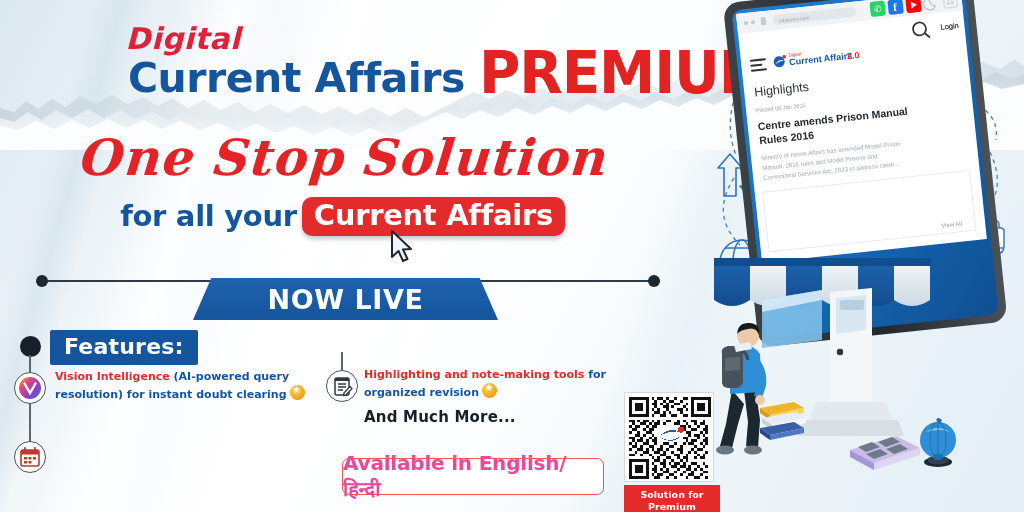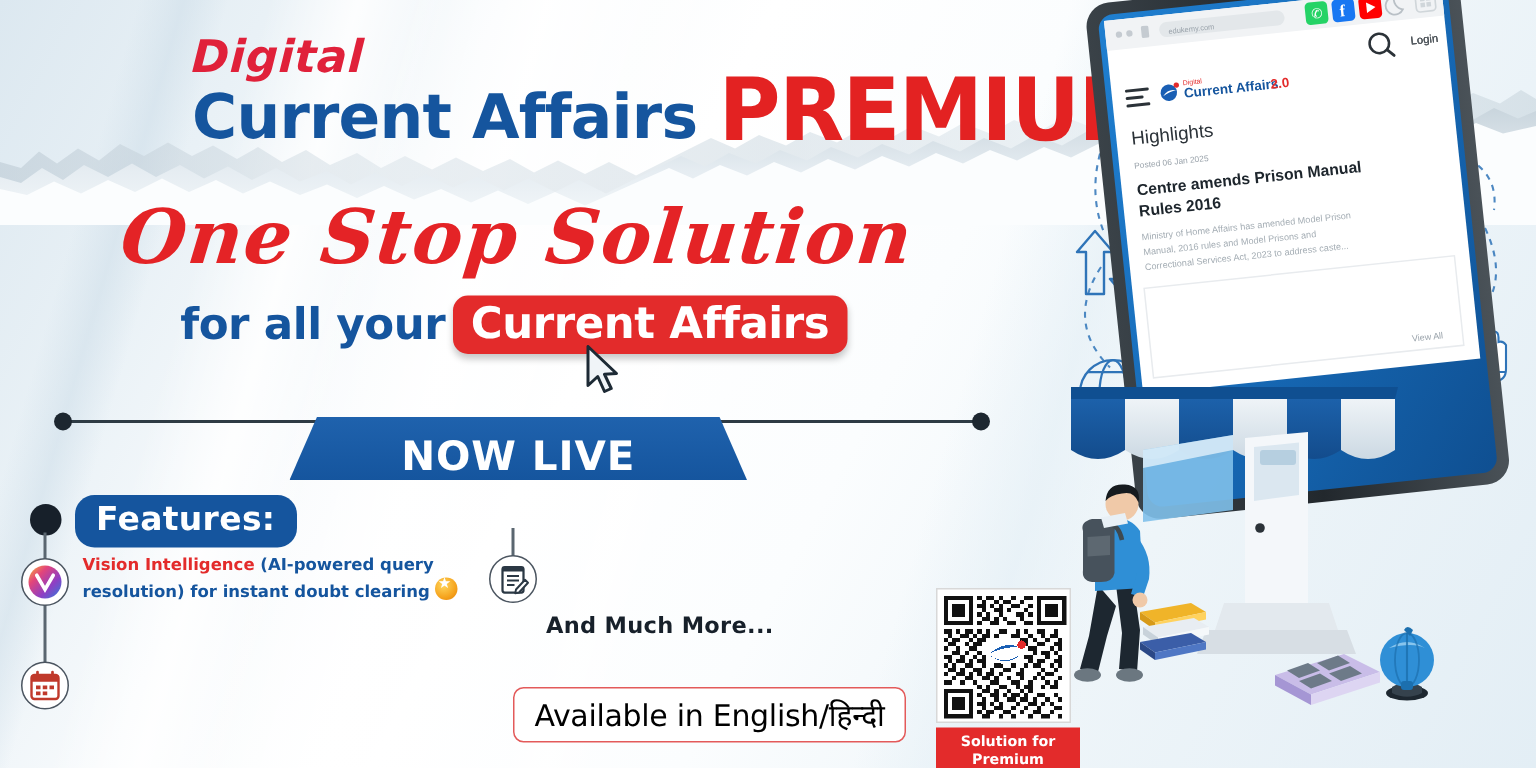--- a/index.html
+++ b/index.html
@@ -81,30 +81,30 @@
 
   
   .live-row { position:absolute; left:0; top:262px; width:690px; height:56px; }
   .live-line { position:absolute; left:42px; top:18px; width:612px; height:2px; background:#2e3b44; }
   .dot-l, .dot-r { position:absolute; top:13px; width:12px; height:12px; border-radius:50%; background:#1d2730; }
   .dot-l { left:36px; } .dot-r { left:648px; }
   .live-ribbon {
     position:absolute; left:193px; top:16px; width:305px; height:42px;
     background:linear-gradient(180deg,#1f62ad 0%, #15559e 100%);
     clip-path:polygon(6% 0, 94% 0, 100% 100%, 0 100%);
-    display:flex; align-items:flex-end; justify-content:center;
+    display:flex; align-items:center; justify-content:center;
     box-shadow:0 4px 7px rgba(0,0,0,.22);
   }
   .live-txt { color:#fff; font-size:27px; font-weight:bold; letter-spacing:.6px;
               font-family:"DejaVu Sans", sans-serif; }
 
   
   .feat-badge {
     position:absolute; left:50px; top:330px;
-    background:#15559e; color:#fff; border-radius:13px;
+    background:#15559e; color:#fff; border-radius:2px;
     padding:4px 14px 6px; font-size:22px; font-weight:bold;
     font-family:"DejaVu Sans", sans-serif; letter-spacing:.2px;
   }
   .feat-dot { position:absolute; left:20px; top:336px; width:21px; height:21px;
               border-radius:50%; background:#17202a; }
   .rail { position:absolute; left:29px; top:355px; width:2px; height:110px; background:#5a6670; }
 
   .fic {
     position:absolute; width:32px; height:32px; border-radius:50%;
     background:#fff; border:1.5px solid #4b5560;
@@ -132,21 +132,21 @@
     position:absolute; left:364px; top:408px;
     font-family:"DejaVu Sans", sans-serif;
     font-size:15px; font-weight:bold; color:#17202a; letter-spacing:.2px;
   }
   .lang-box {
     position:absolute; left:342px; top:458px; width:262px; height:37px;
     border:1.6px solid #e35a5a; border-radius:7px; background:#fff;
     display:flex; align-items:center; justify-content:center;
   }
   .lang-txt { font-family:"DejaVu Sans", sans-serif; font-size:20px;
-              font-weight:normal; color:#000000; letter-spacing:-.2px; }
+              font-weight:bold; color:#ec4899; letter-spacing:-.2px; }
 
   
   .qr-block { position:absolute; left:624px; top:392px; }
   .qr { width:90px; height:90px; background:#fff; padding:4px; border:1px solid #d8d8d8; }
   .sub-label {
     margin-top:3px; width:96px; background:#e32b2b; color:#fff;
     font-family:"DejaVu Sans", sans-serif; font-size:9.5px; font-weight:bold;
     text-align:center; padding:4px 2px 5px; line-height:1.25;
   }
 
@@ -277,20 +277,23 @@
       <rect x="4" y="3" width="14" height="3" fill="#2b3844"></rect>
       <line x1="7" y1="9" x2="15" y2="9" stroke="#2b3844" stroke-width="1.3"></line>
       <line x1="7" y1="12" x2="15" y2="12" stroke="#2b3844" stroke-width="1.3"></line>
       <line x1="7" y1="15" x2="12" y2="15" stroke="#2b3844" stroke-width="1.3"></line>
       <path d="M13 18 L19 11.5 L21 13.5 L15 20 L12.5 20.5 Z" fill="#fff" stroke="#2b3844" stroke-width="1.3" stroke-linejoin="round"></path>
     </svg>
   </div>
 
   <div class="ftext f1">
     <span class="red">Vision Intelligence</span><span class="blue"> (AI-powered query resolution) for instant doubt clearing</span><span class="star"></span>
+  </div>
+  <div class="ftext f3">
+    <span class="red">Highlighting and note-making tools</span><span class="blue"> for organized revision</span><span class="star"></span>
   </div>
 
   <div class="much">And Much More...</div>
 
   <div class="lang-box">
     <span class="lang-txt">Available in English/हिन्दी</span>
   </div>
 
   <div class="qr-block">
     <div class="qr">

